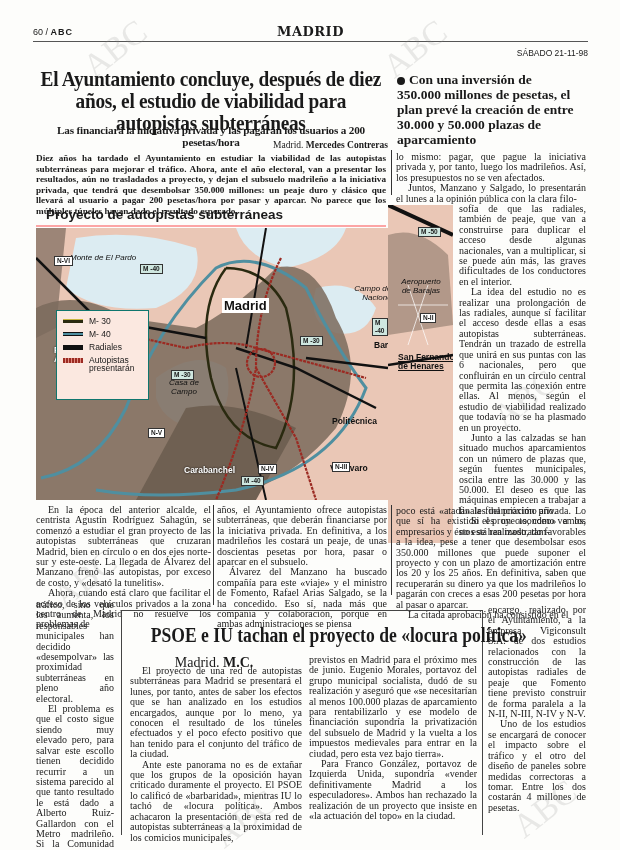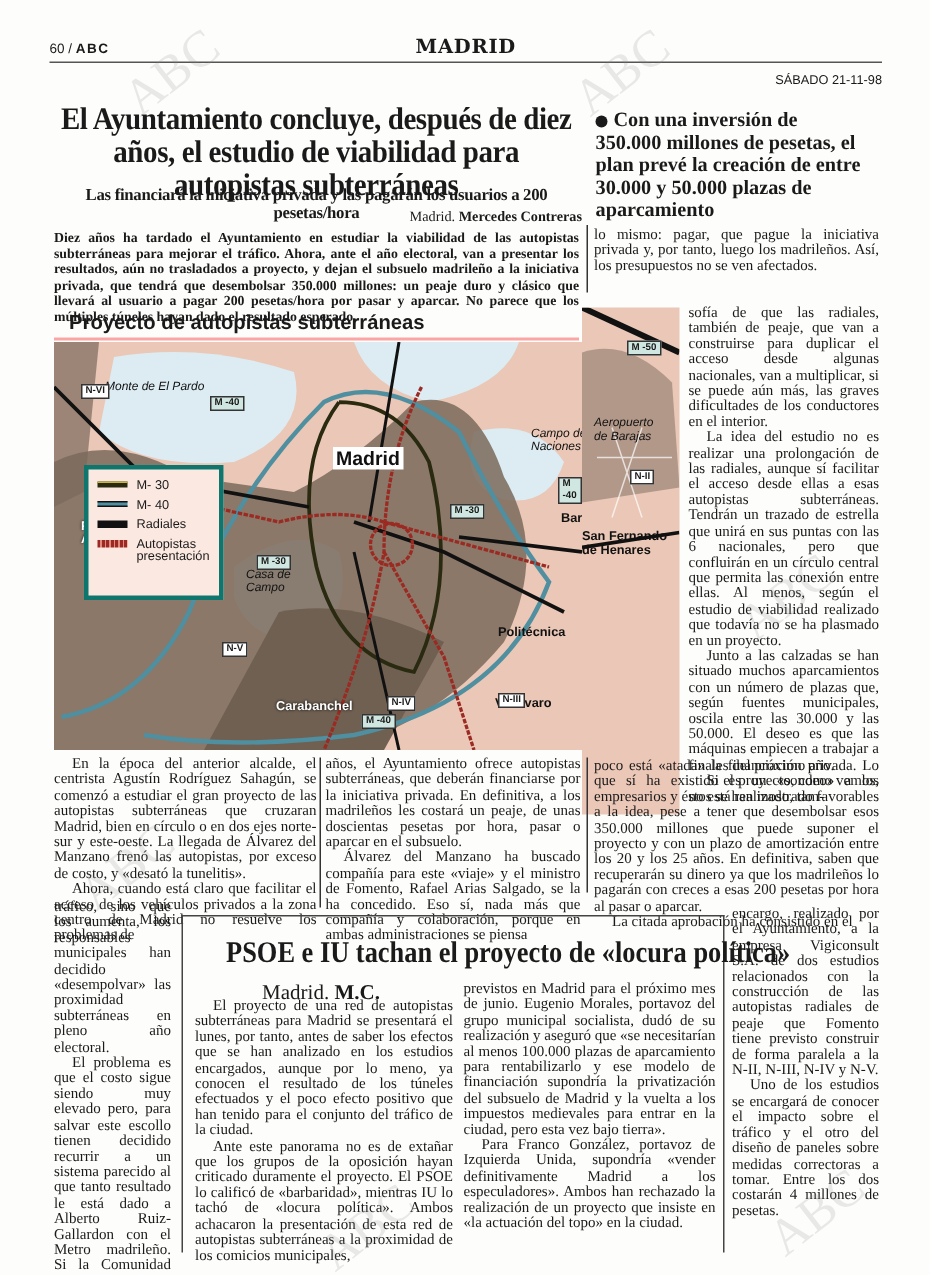--- a/index.html
+++ b/index.html
@@ -26,28 +26,28 @@
   .col p { text-indent: 12px; }
 
   .vrule { position: absolute; width: 1px; background: #333; }
 
   
   .map-title { position: absolute; left: 36px; top: 207px; width: 350px; height: 20px; border-bottom: 2px solid #fca5a5; font-family: "Liberation Sans", sans-serif; font-weight: 700; font-size: 13.5px; padding-left: 10px; }
   .map { position: absolute; left: 36px; top: 228px; width: 352px; height: 272px; background: #eac7b6; overflow: hidden; }
   .map svg { position: absolute; left: 0; top: 0; }
   .map-right { position: absolute; left: 388px; top: 205px; width: 65px; height: 338px; background: #eac7b6; overflow: hidden; }
   .lbl { position: absolute; font-family: "Liberation Sans", sans-serif; font-size: 8px; color: #111; white-space: nowrap; }
-  .lbl.it { font-style: italic; }
+  .lbl.it { font-style: italic; text-align: center; }
   .lbl.big { font-weight: 700; font-size: 13px; }
   .lbl.bold { font-weight: 700; font-size: 8.5px; color: #fff; text-shadow: 0 0 2px #000; }
   .lbl.darkb { font-weight: 700; font-size: 8.5px; }
   .badge { position: absolute; font-family: "Liberation Sans", sans-serif; font-size: 6.5px; font-weight: 700; background: #fff; border: 1px solid #333; padding: 0 2px; line-height: 8px; }
   .badge.m { background: #cfe7e0; }
 
-  .legend { position: absolute; left: 20px; top: 82px; width: 93px; height: 90px; background: #fbe8e0; border: 3px solid #0f766e; padding: 6px 6px; }
+  .legend { position: absolute; left: 20px; top: 82px; width: 93px; height: 90px; background: #fbe8e0; border: 1px solid #0f766e; padding: 6px 6px; }
   .leg-item { display: flex; align-items: flex-start; margin-bottom: 5px; font-family: "Liberation Sans", sans-serif; font-size: 8.5px; line-height: 8px; }
   .leg-swatch { width: 20px; height: 4px; margin-right: 6px; margin-top: 2px; flex-shrink: 0; }
 
   .box2 { position: absolute; left: 121px; top: 610px; width: 362px; height: 225px; border-top: 1px solid #444; border-left: 1px solid #444; border-right: 1px solid #444; }
   .box2-title { position: absolute; left: 130px; top: 624px; width: 345px; text-align: center; font-family: "Liberation Serif", serif; font-weight: 700; font-size: 20px; transform: scaleX(0.88); transform-origin: center top; white-space: nowrap; }
   .box2-byline { position: absolute; left: 130px; top: 655px; width: 168px; text-align: center; font-family: "Liberation Serif", serif; font-size: 14px; }
   .box2-byline b { font-weight: 700; }
 
   .wm { position: absolute; font-family: "Liberation Serif", serif; font-size: 34px; color: rgba(140,140,140,0.18); transform: rotate(-38deg); pointer-events: none; }
 </style>
@@ -130,36 +130,36 @@
     <div class="leg-item">
       <span class="leg-swatch" style="background:#4f8fa0;border-top:1px solid #111;border-bottom:1px solid #111;"></span>
       <span>M- 40</span>
     </div>
     <div class="leg-item">
       <span class="leg-swatch" style="background:#111;height:5px;"></span>
       <span>Radiales</span>
     </div>
     <div class="leg-item">
       <span class="leg-swatch" style="background:repeating-linear-gradient(90deg,#9b2a22 0 2px,#e08a80 2px 3px);height:5px;"></span>
-      <span>Autopistas presentación</span>
+      <span>Autopistas presentarán</span>
     </div>
   </div>
 </div>
 
 <div class="map-right">
   <svg width="65" height="295" viewBox="0 0 65 295">
     <path d="M0 30 Q30 20 60 50 L65 120 L0 130 Z" fill="#7a6a5c" opacity="0.5"></path>
     <path d="M0 0 L65 30" stroke="#111" stroke-width="4" fill="none"></path>
     <path d="M0 160 L65 150" stroke="#111" stroke-width="2.5" fill="none"></path>
     <path d="M10 100 L60 100 M20 80 L40 140 M40 80 L20 140" stroke="#fff" stroke-width="1" fill="none" opacity="0.7"></path>
   </svg>
   <span class="badge m" style="left:30px;top:22px;">M -50</span>
   <span class="lbl it" style="left:8px;top:72px;width:50px;white-space:normal;line-height:9px;">Aeropuerto de Barajas</span>
   <span class="badge" style="left:32px;top:108px;">N-II</span>
-  <span class="lbl darkb" style="left:0;top:148px;width:62px;white-space:normal;line-height:9px;">San Fernando de Henares</span>
+  <span class="lbl darkb" style="left:10px;top:148px;width:62px;white-space:normal;line-height:9px;text-decoration:underline;">San Fernando de Henares</span>
 </div>
 
 <div class="col" style="left:36px;top:505px;width:175px;">
   <p>En la época del anterior alcalde, el centrista Agustín Rodríguez Sahagún, se comenzó a estudiar el gran proyecto de las autopistas subterráneas que cruzaran Madrid, bien en círculo o en dos ejes norte-sur y este-oeste. La llegada de Álvarez del Manzano frenó las autopistas, por exceso de costo, y «desató la tunelitis».</p>
   <p>Ahora, cuando está claro que facilitar el acceso de los vehículos privados a la zona centro de Madrid no resuelve los problemas de</p>
 </div>
 <div class="col" style="left:36px;top:600px;width:78px;">
   <p style="text-indent:0">tráfico, sino que los aumenta, los responsables municipales han decidido «desempolvar» las proximidad subterráneas en pleno año electoral.</p>
   <p>El problema es que el costo sigue siendo muy elevado pero, para salvar este escollo tienen decidido recurrir a un sistema parecido al que tanto resultado le está dado a Alberto Ruiz-Gallardon con el Metro madrileño. Si la Comunidad ofrece Metro, a pagar a lo largo de muchos</p>
 </div>
@@ -169,20 +169,21 @@
 <div class="col" style="left:217px;top:505px;width:170px;">
   <p style="text-indent:0">años, el Ayuntamiento ofrece autopistas subterráneas, que deberán financiarse por la iniciativa privada. En definitiva, a los madrileños les costará un peaje, de unas doscientas pesetas por hora, pasar o aparcar en el subsuelo.</p>
   <p>Álvarez del Manzano ha buscado compañía para este «viaje» y el ministro de Fomento, Rafael Arias Salgado, se la ha concedido. Eso sí, nada más que compañía y colaboración, porque en ambas administraciones se piensa</p>
 </div>
 
 <div class="vrule" style="left:391px;top:505px;height:90px;"></div>
 <div class="vrule" style="left:391px;top:150px;height:45px;"></div>
 
 <div class="col" style="left:396px;top:152px;width:190px;">
   <p style="text-indent:0">lo mismo: pagar, que pague la iniciativa privada y, por tanto, luego los madrileños. Así, los presupuestos no se ven afectados.</p>
+  <p>Juntos, Manzano y Salgado, lo presentarán el lunes a la opinión pública con la clara filo-</p>
 </div>
 <div class="col" style="left:459px;top:204px;width:127px;">
   <p style="text-indent:0">sofía de que las radiales, también de peaje, que van a construirse para duplicar el acceso desde algunas nacionales, van a multiplicar, si se puede aún más, las graves dificultades de los conductores en el interior.</p>
   <p>La idea del estudio no es realizar una prolongación de las radiales, aunque sí facilitar el acceso desde ellas a esas autopistas subterráneas. Tendrán un trazado de estrella que unirá en sus puntas con las 6 nacionales, pero que confluirán en un círculo central que permita las conexión entre ellas. Al menos, según el estudio de viabilidad realizado que todavía no se ha plasmado en un proyecto.</p>
   <p>Junto a las calzadas se han situado muchos aparcamientos con un número de plazas que, según fuentes municipales, oscila entre las 30.000 y las 50.000. El deseo es que las máquinas empiecen a trabajar a finales del próximo año.</p>
   <p>Si el proyecto, como vemos, no está realizado, tam-</p>
 </div>
 <div class="col" style="left:396px;top:506px;width:190px;">
   <p style="text-indent:0">poco está «atada» la financiación privada. Lo que sí ha existido es un «sondeo» a los empresarios y éstos se han mostrado favorables a la idea, pese a tener que desembolsar esos 350.000 millones que puede suponer el proyecto y con un plazo de amortización entre los 20 y los 25 años. En definitiva, saben que recuperarán su dinero ya que los madrileños lo pagarán con creces a esas 200 pesetas por hora al pasar o aparcar.</p>
   <p>La citada aprobación ha consistido en el</p>

